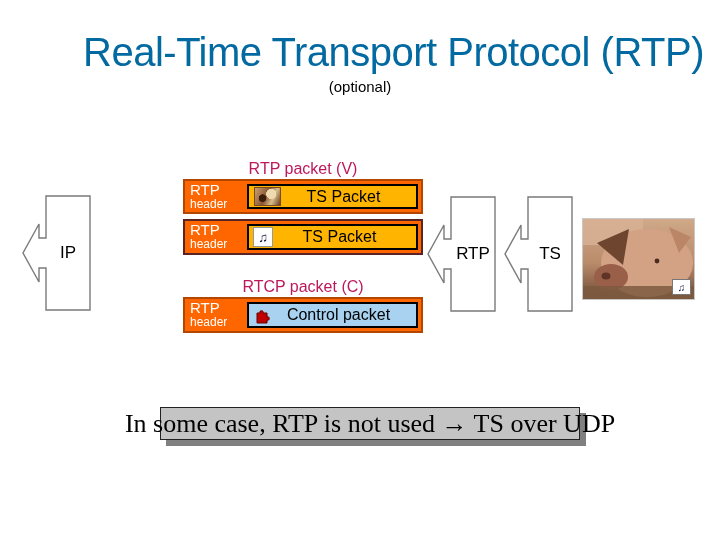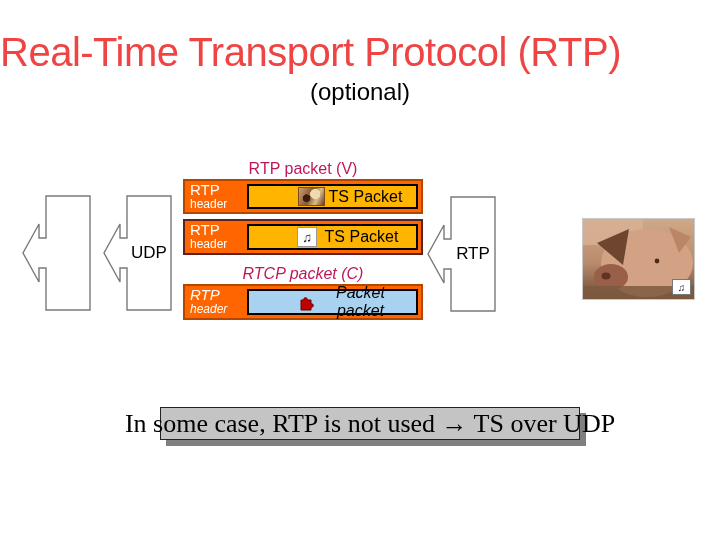--- a/index.html
+++ b/index.html
@@ -1,43 +1,43 @@
 <!DOCTYPE html>
 <html><head>
 <meta charset="utf-8">
 <style>
   html,body{margin:0;padding:0;}
   body{font-family:"Liberation Sans",sans-serif;background:#fff;}
   #stage{position:relative;width:720px;height:540px;background:#ffffff;overflow:hidden;}
 
   
-  .title{position:absolute;top:30px;left:0;width:704px;text-align:left;
-         font-size:40px;color:#ef4444;letter-spacing:-0.5px;white-space:nowrap;}
+  .title{position:absolute;top:30px;left:0;width:704px;text-align:right;
+         font-size:40px;color:#0369a1;letter-spacing:-0.5px;white-space:nowrap;}
   .subtitle{position:absolute;top:78px;left:0;width:720px;text-align:center;
-         font-size:24px;color:#000;}
+         font-size:15px;color:#000;}
 
   
   .unit{position:absolute;width:70px;height:116px;}
   .unit svg{position:absolute;left:0;top:0;}
   .unit-label{position:absolute;left:25px;top:0;width:44px;height:116px;
          display:flex;align-items:center;justify-content:center;
          font-size:17px;color:#000;}
 
   
   .packet{position:absolute;left:183px;width:240px;}
   .packet-title{width:100%;text-align:center;font-size:16px;color:#be185d;
          line-height:20px;height:20px;}
   .packet-box{position:relative;width:236px;background:#FF6600;
          border:2px solid #B34700;}
   .packet-box.audio-border{border-color:#5A2423;}
   .pkt-hdr{position:absolute;left:5px;top:1px;color:#fff;line-height:1.05;}
   .pkt-hdr .h1{font-size:15px;}
   .pkt-hdr .h2{font-size:12px;}
   .payload{position:absolute;left:62px;right:3px;top:3px;bottom:3px;
-         border:2px solid #000;display:flex;align-items:center;padding-left:44px;}
+         border:2px solid #000;display:flex;align-items:center;}
   .payload.ts{background:#FFB400;}
   .payload.ctrl{background:#A8D2F0;}
   .payload-label{flex:1;text-align:center;font-size:16px;color:#000;
          padding-right:10px;}
 
   
   .icon-video{width:25px;height:17px;margin-left:5px;border:1px solid #7a4a22;
          background:
            radial-gradient(circle at 30% 60%, #3a1d0c 0 18%, rgba(0,0,0,0) 20%),
            radial-gradient(circle at 65% 35%, #efd9ae 0 25%, rgba(0,0,0,0) 27%),
@@ -69,36 +69,37 @@
 
 <div id="stage">
 
   <div class="title">Real-Time Transport Protocol (RTP)</div>
   <div class="subtitle">(optional)</div>
 
   <div class="unit" style="left:21px;top:195px;">
     <svg width="70" height="116" viewBox="0 0 70 116">
       <path d="M25,1 H69 V115 H25 V73 H18 V87 L2,58 L18,29 V43 H25 Z" fill="#ffffff" stroke="#7a7a7a" stroke-width="1.4"></path>
     </svg>
+    <span class="unit-label">IP</span>
   </div>
 
-  <div class="unit" style="left:102px;top:195px;">
-    <svg width="70" height="116" viewBox="0 0 70 116">
-      <path d="M25,1 H69 V115 H25 V73 H18 V87 L2,58 L18,29 V43 H25 Z" fill="#ffffff" stroke="#7a7a7a" stroke-width="1.4"></path>
-    </svg>
-    <span class="unit-label">UDP</span>
-  </div>
 
   <div class="unit" style="left:426px;top:196px;">
     <svg width="70" height="116" viewBox="0 0 70 116">
       <path d="M25,1 H69 V115 H25 V73 H18 V87 L2,58 L18,29 V43 H25 Z" fill="#ffffff" stroke="#7a7a7a" stroke-width="1.4"></path>
     </svg>
     <span class="unit-label">RTP</span>
   </div>
 
+  <div class="unit" style="left:503px;top:196px;">
+    <svg width="70" height="116" viewBox="0 0 70 116">
+      <path d="M25,1 H69 V115 H25 V73 H18 V87 L2,58 L18,29 V43 H25 Z" fill="#ffffff" stroke="#7a7a7a" stroke-width="1.4"></path>
+    </svg>
+    <span class="unit-label">TS</span>
+  </div>
 
   <div class="packet" style="top:159px;">
     <div class="packet-title">RTP packet (V)</div>
     <div class="packet-box" style="height:31px;">
       <div class="pkt-hdr">
         <div class="h1">RTP</div>
         <div class="h2">header</div>
       </div>
       <div class="payload ts">
         <span class="icon-video"></span>
@@ -113,34 +114,34 @@
         <div class="h1">RTP</div>
         <div class="h2">header</div>
       </div>
       <div class="payload ts">
         <span class="icon-music">♫</span>
         <span class="payload-label">TS Packet</span>
       </div>
     </div>
   </div>
 
-  <div class="packet" style="top:264px;font-style:italic;">
+  <div class="packet" style="top:277px;">
     <div class="packet-title">RTCP packet (C)</div>
     <div class="packet-box" style="height:32px;">
       <div class="pkt-hdr">
         <div class="h1">RTP</div>
         <div class="h2">header</div>
       </div>
       <div class="payload ctrl">
         <span class="icon-puzzle">
           <svg width="18" height="18" viewBox="0 0 18 18">
             <path d="M4,7 h3 c-1.5,-3 4.5,-3 3,0 h4 v4 c3,-1.5 3,4.5 0,3 v3 h-10 z" fill="#C00000" stroke="#6b0000" stroke-width="1"></path>
           </svg>
         </span>
-        <span class="payload-label">Packet packet</span>
+        <span class="payload-label">Control packet</span>
       </div>
     </div>
   </div>
 
   <div class="pig">
     <svg width="111" height="80" viewBox="0 0 111 80">
       <defs>
         <linearGradient id="mud" x1="0" y1="0" x2="0" y2="1">
           <stop offset="0" stop-color="#cfa989"></stop>
           <stop offset="0.55" stop-color="#b98b6b"></stop>

